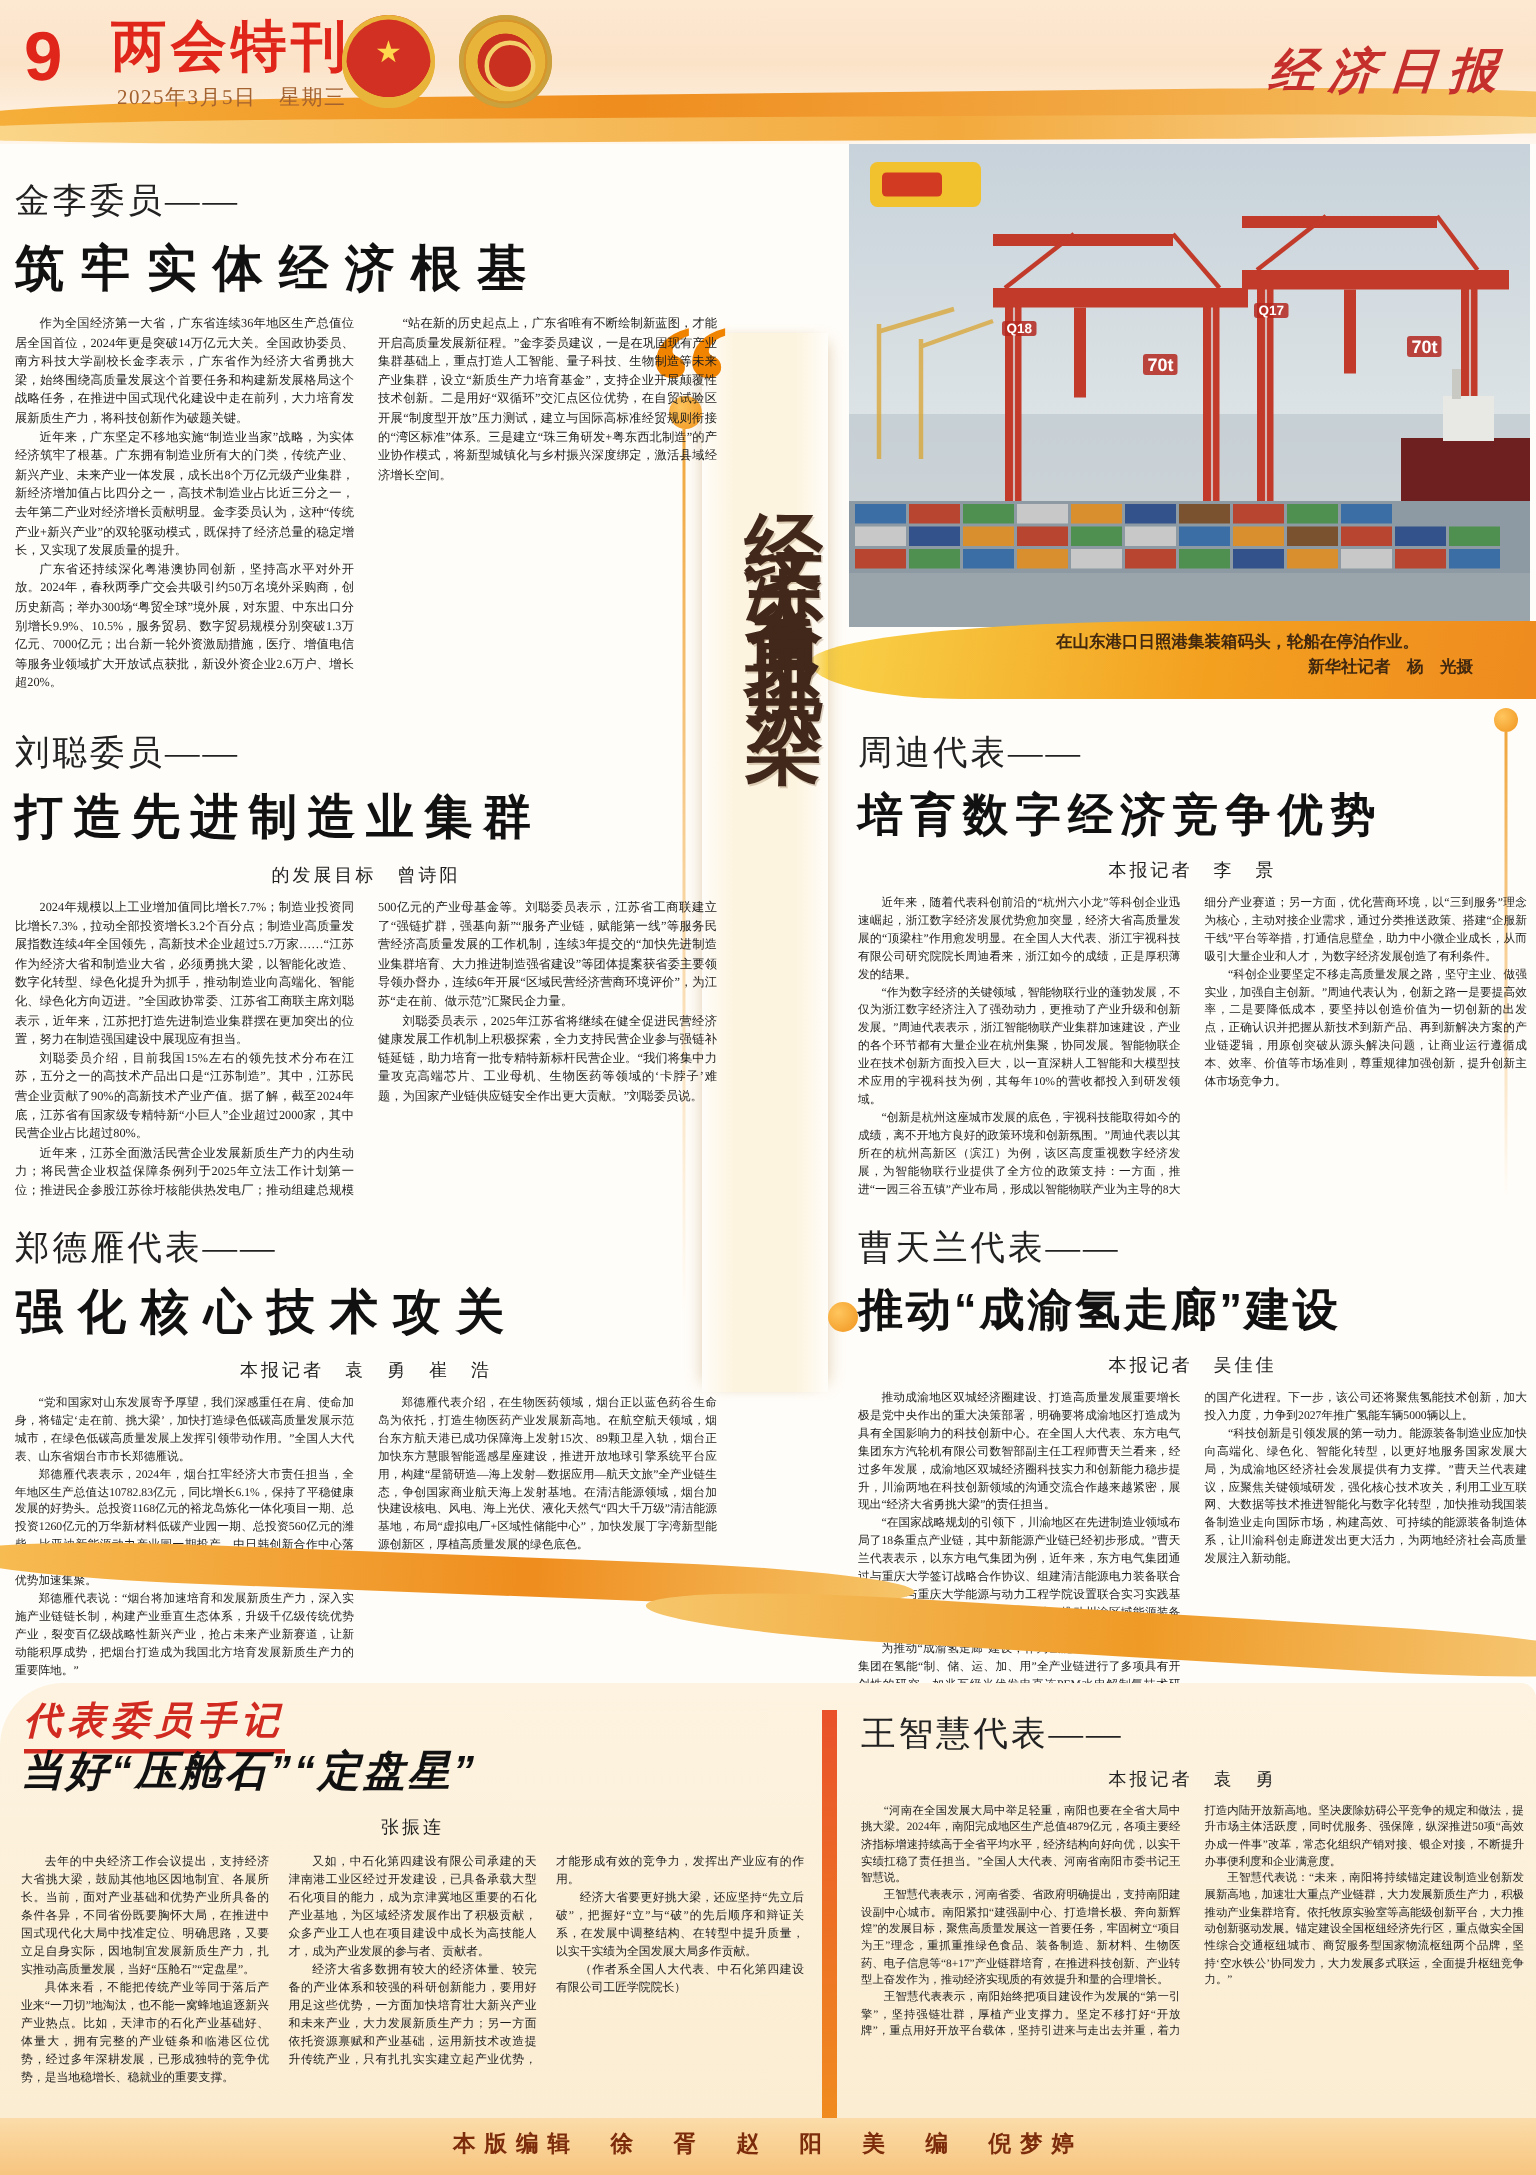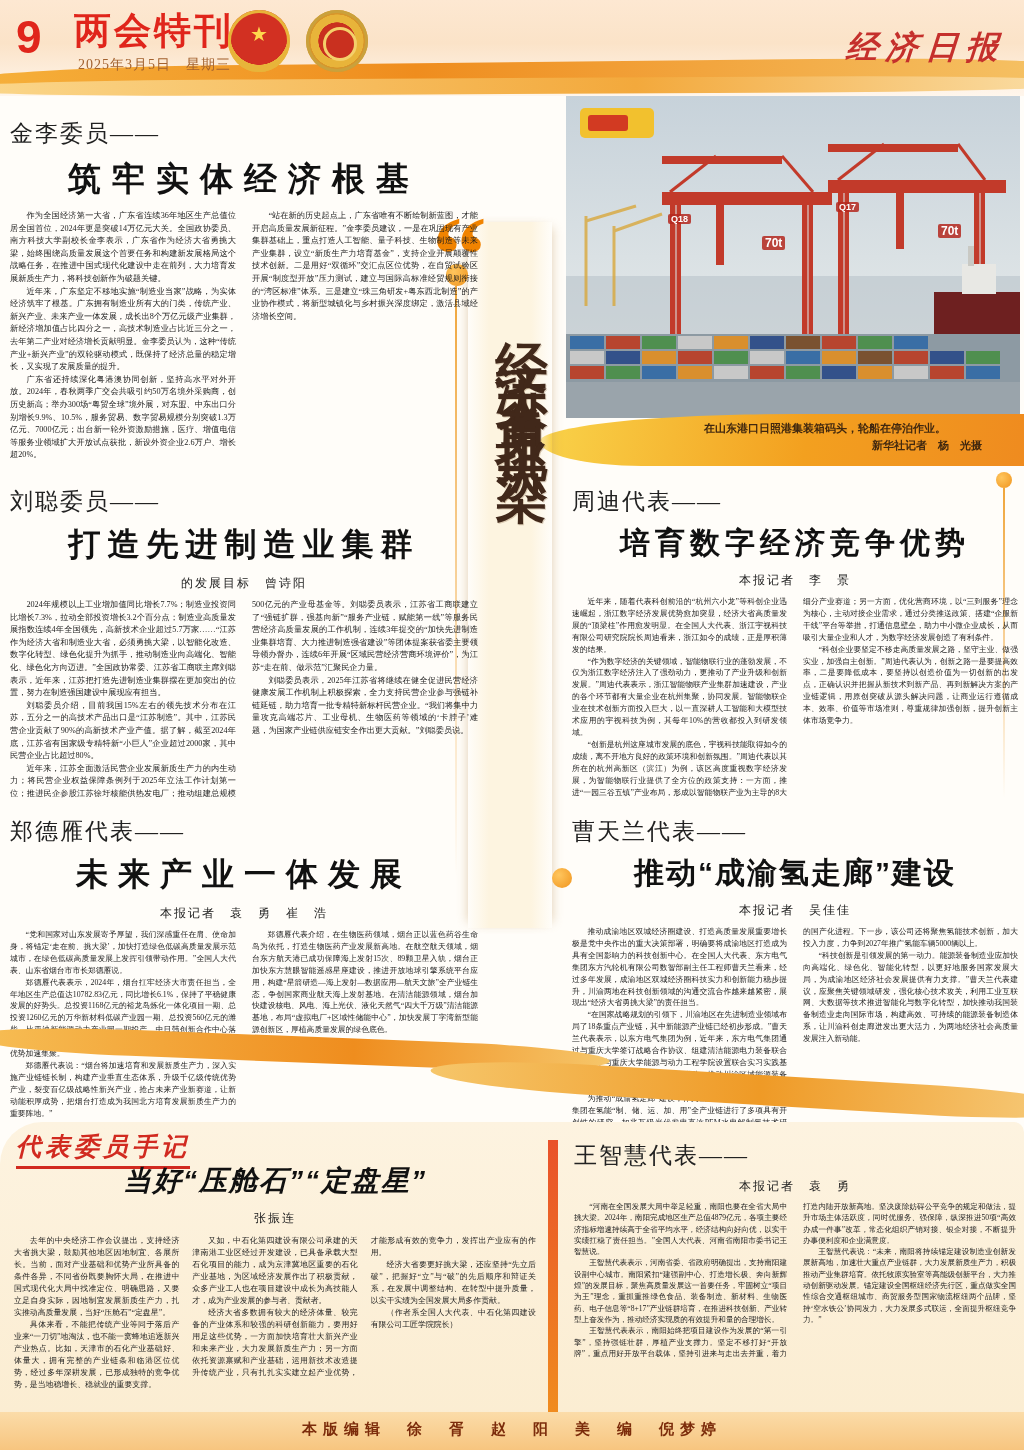--- a/index.html
+++ b/index.html
@@ -22,21 +22,21 @@
       box-shadow:0 0 0 3px #e8b43a inset;}
   .emblem.nat::after{content:"★";position:absolute;left:0;right:0;top:12px;text-align:center;color:#ffd84d;font-size:20px;}
   .emblem.cppcc{left:306px;background:radial-gradient(circle at 50% 50%,#c9301f 0 42%,#e8b43a 43% 60%,#d8952a 61%);
       box-shadow:0 0 0 3px #caa13c inset;}
   .emblem.cppcc::after{content:"";position:absolute;left:17px;top:17px;width:28px;height:28px;border-radius:50%;
       border:3px solid #f4d06a;}
   .masthead{position:absolute;right:18px;top:26px;font-size:32px;font-weight:bold;color:#c5302c;
             letter-spacing:8px;font-style:italic;transform:skewX(-4deg);}
   
   .kicker{font-size:23px;color:#222;letter-spacing:2px;}
-  .a-title{font-family:"Liberation Sans",sans-serif;font-weight:bold;color:#111;text-align:center;white-space:nowrap;}
+  .a-title{font-family:"Liberation Sans",sans-serif;font-weight:bold;color:#111;white-space:nowrap;}
   .byline{font-size:12px;text-align:center;color:#222;letter-spacing:2px;}
   .body{font-size:8.2px;line-height:12.6px;text-align:justify;color:#1d1d1d;
         column-gap:16px;column-fill:auto;overflow:hidden;}
   .body p{margin:0;text-indent:2em;}
   .abs{position:absolute;}
   
   .center-strip{position:absolute;left:468px;top:222px;width:84px;height:706px;
       background:linear-gradient(90deg,rgba(250,238,214,0) 0%,#fdf4e0 25%,#fdf4e0 75%,rgba(250,238,214,0));
       box-shadow:6px 0 10px -6px rgba(190,150,90,.45),-6px 0 10px -6px rgba(190,150,90,.45);}
   .big-quote{position:absolute;left:432px;top:200px;font-size:110px;color:#f08300;
@@ -227,21 +227,21 @@
     <div class="body" style="margin-top:7px;height:214px;column-count:2;font-size:7.8px;line-height:11.9px;">
         <p>近年来，随着代表科创前沿的“杭州六小龙”等科创企业迅速崛起，浙江数字经济发展优势愈加突显，经济大省高质量发展的“顶梁柱”作用愈发明显。在全国人大代表、浙江宇视科技有限公司研究院院长周迪看来，浙江如今的成绩，正是厚积薄发的结果。</p>
         <p>“作为数字经济的关键领域，智能物联行业的蓬勃发展，不仅为浙江数字经济注入了强劲动力，更推动了产业升级和创新发展。”周迪代表表示，浙江智能物联产业集群加速建设，产业的各个环节都有大量企业在杭州集聚，协同发展。智能物联企业在技术创新方面投入巨大，以一直深耕人工智能和大模型技术应用的宇视科技为例，其每年10%的营收都投入到研发领域。</p>
         <p>“创新是杭州这座城市发展的底色，宇视科技能取得如今的成绩，离不开地方良好的政策环境和创新氛围。”周迪代表以其所在的杭州高新区（滨江）为例，该区高度重视数字经济发展，为智能物联行业提供了全方位的政策支持：一方面，推进“一园三谷五镇”产业布局，形成以智能物联产业为主导的8大细分产业赛道；另一方面，优化营商环境，以“三到服务”理念为核心，主动对接企业需求，通过分类推送政策、搭建“企服新干线”平台等举措，打通信息壁垒，助力中小微企业成长，从而吸引大量企业和人才，为数字经济发展创造了有利条件。</p>
         <p>“科创企业要坚定不移走高质量发展之路，坚守主业、做强实业，加强自主创新。”周迪代表认为，创新之路一是要提高效率，二是要降低成本，要坚持以创造价值为一切创新的出发点，正确认识并把握从新技术到新产品、再到新解决方案的产业链逻辑，用原创突破从源头解决问题，让商业运行遵循成本、效率、价值等市场准则，尊重规律加强创新，提升创新主体市场竞争力。</p>
       </div>
   </div>
 
   <div class="abs" style="left:10px;top:816px;width:468px;">
     <div class="kicker">郑德雁代表——</div>
-    <div class="a-title" style="font-size:32px;letter-spacing:10px;margin-top:6px;">未来产业一体发展</div>
+    <div class="a-title" style="font-size:32px;letter-spacing:10px;margin-top:6px;">强化核心技术攻关</div>
     <div class="byline" style="margin-top:8px;">本报记者　袁　勇　崔　浩</div>
     <div class="body" style="margin-top:7px;height:206px;column-count:2;font-size:7.8px;line-height:11.9px;">
         <p>“党和国家对山东发展寄予厚望，我们深感重任在肩、使命加身，将锚定‘走在前、挑大梁’，加快打造绿色低碳高质量发展示范城市，在绿色低碳高质量发展上发挥引领带动作用。”全国人大代表、山东省烟台市市长郑德雁说。</p>
         <p>郑德雁代表表示，2024年，烟台扛牢经济大市责任担当，全年地区生产总值达10782.83亿元，同比增长6.1%，保持了平稳健康发展的好势头。总投资1168亿元的裕龙岛炼化一体化项目一期、总投资1260亿元的万华新材料低碳产业园一期、总投资560亿元的潍柴—比亚迪新能源动力产业园一期投产，中日韩创新合作中心落户，国家级制造创新中心获批……烟台高质量发展的新动能、新优势加速集聚。</p>
         <p>郑德雁代表说：“烟台将加速培育和发展新质生产力，深入实施产业链链长制，构建产业垂直生态体系，升级千亿级传统优势产业，裂变百亿级战略性新兴产业，抢占未来产业新赛道，让新动能积厚成势，把烟台打造成为我国北方培育发展新质生产力的重要阵地。”</p>
         <p>郑德雁代表介绍，在生物医药领域，烟台正以蓝色药谷生命岛为依托，打造生物医药产业发展新高地。在航空航天领域，烟台东方航天港已成功保障海上发射15次、89颗卫星入轨，烟台正加快东方慧眼智能遥感星座建设，推进开放地球引擎系统平台应用，构建“星箭研造—海上发射—数据应用—航天文旅”全产业链生态，争创国家商业航天海上发射基地。在清洁能源领域，烟台加快建设核电、风电、海上光伏、液化天然气“四大千万级”清洁能源基地，布局“虚拟电厂+区域性储能中心”，加快发展丁字湾新型能源创新区，厚植高质量发展的绿色底色。</p>
       </div>
   </div>
 
   <div class="abs" style="left:572px;top:816px;width:446px;">

